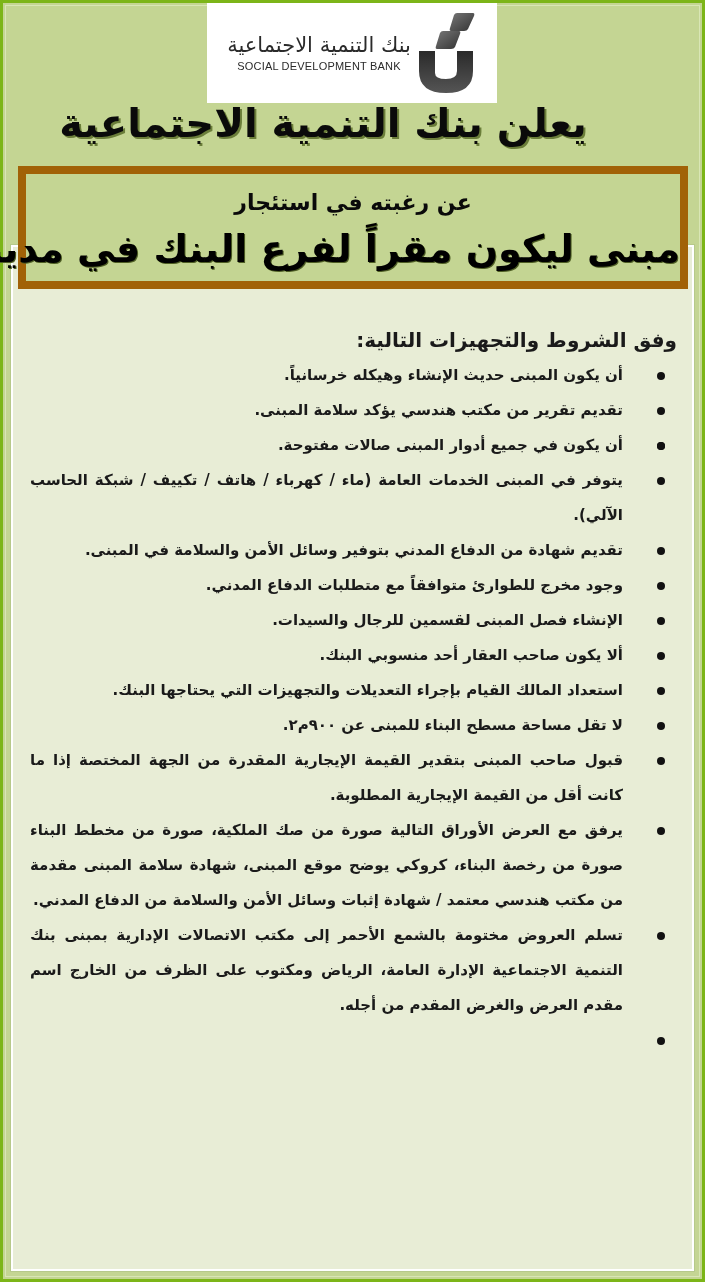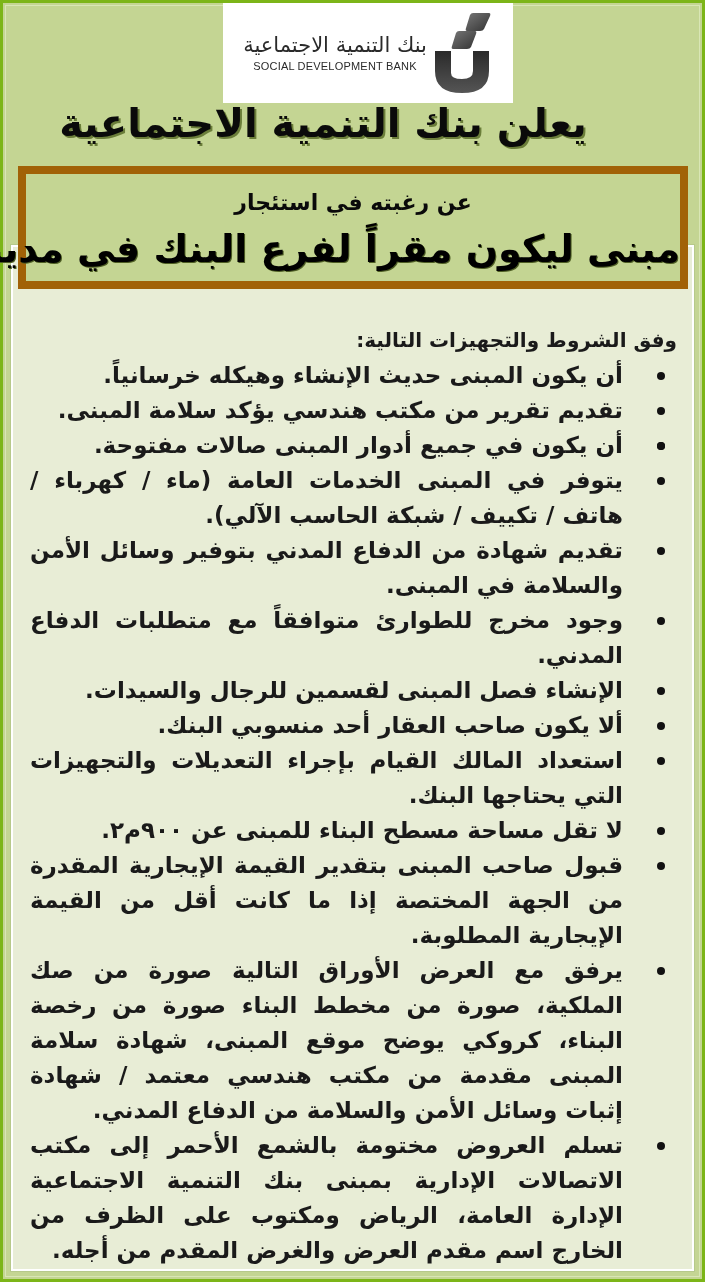--- a/index.html
+++ b/index.html
@@ -14,21 +14,21 @@
     .frame {
       position: absolute; left: 0; top: 0; width: 705px; height: 1282px;
       background: #c4d593;
       border: 3px solid #7cb518;
     }
     .frame::after {
       content: ""; position: absolute; left: 2px; top: 2px; right: 2px; bottom: 2px;
       border: 1px solid #d9e6b5; pointer-events: none;
     }
     .logo-box {
-      position: absolute; left: 223px; top: 3px; width: 290px; height: 100px;
+      position: absolute; left: 207px; top: 3px; width: 290px; height: 100px;
       background: #ffffff;
       display: flex; align-items: center; justify-content: center; gap: 4px;
       direction: ltr;
     }
     .logo-text { display: flex; flex-direction: column; align-items: center; }
     .logo-ar {
       font-family: "DejaVu Sans", sans-serif; font-size: 21px; color: #2a2a2a;
       direction: rtl; line-height: 26px;
     }
     .logo-en {
@@ -75,21 +75,21 @@
       direction: rtl; text-align: right;
       font-family: "DejaVu Sans", sans-serif; font-weight: bold;
       color: #1a1a1a; z-index: 3;
     }
     .conditions-heading {
       font-size: 20px; line-height: 36px; margin-right: -2px;
     }
     .conditions-list { list-style: none; }
     .conditions-list li {
       position: relative;
-      font-size: 23px; line-height: 35px;
+      font-size: 15px; line-height: 35px;
       padding-right: 52px;
       text-align: justify;
     }
     .bullet {
       position: absolute; right: 10px; top: 14px;
       width: 8px; height: 8px; border-radius: 50%; background: #111;
     }
   </style>
 </head>
 <body>

